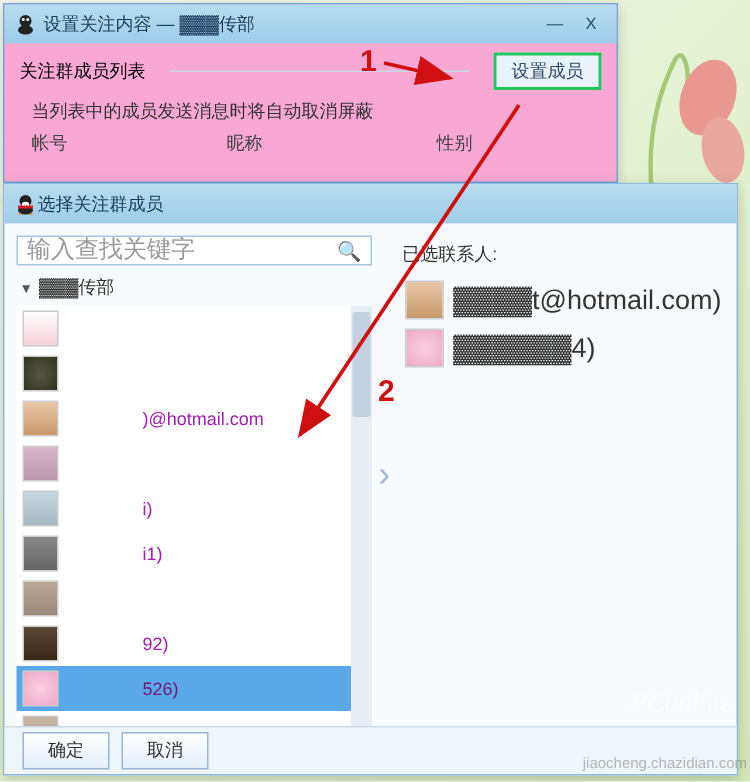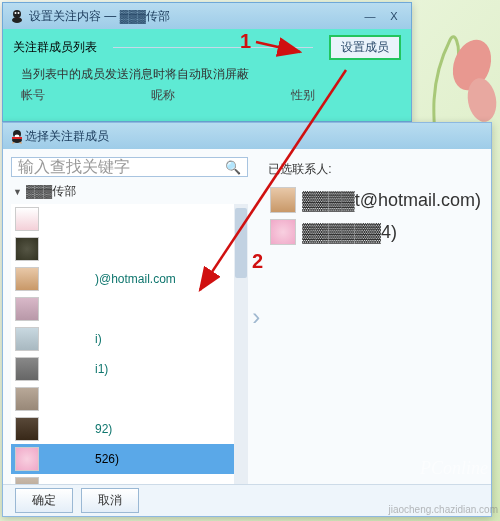--- a/index.html
+++ b/index.html
@@ -12,21 +12,21 @@
       overflow: hidden;
     }
     .bg-deco {
       position: absolute; right: 0; top: 10px;
       width: 120px; height: 180px;
       pointer-events: none;
     }
     .bg-deco svg { width: 100%; height: 100%; }
     .window {
       position: absolute;
-      background: #5eead4;
+      background: #f9a8d4;
       border: 1px solid #8db8e0;
       box-shadow: 0 2px 8px rgba(0,0,0,0.2);
     }
     .window-main {
       left: 2px; top: 2px; width: 410px; height: 120px;
       border-color: #6fa8d8;
     }
     .titlebar {
       height: 26px;
       background: linear-gradient(#b8dcf0, #9ecce8);
@@ -134,22 +134,22 @@
     .av.a1 { background: linear-gradient(#fff,#f4d0d8); }
     .av.a2 { background: radial-gradient(#554,#332); }
     .av.a3 { background: linear-gradient(#e8c8a8,#c89868); }
     .av.a4 { background: linear-gradient(#d8b8c8,#b898a8); }
     .av.a5 { background: linear-gradient(#c8d8e0,#a8b8c0); }
     .av.a6 { background: linear-gradient(#888,#666); }
     .av.a7 { background: linear-gradient(#b8a898,#988878); }
     .av.a8 { background: linear-gradient(#584838,#382818); }
     .av.a9 { background: radial-gradient(#f8d0e0,#f0a8c8); }
     .av.a10 { background: linear-gradient(#c8b8a8,#a89888); }
-    .item-txt { flex: 1; overflow: hidden; white-space: nowrap; text-overflow: clip; color:#0f766e; padding-left:50px;}
-    .item.sel .item-txt { color: #000000; }
+    .item-txt { flex: 1; overflow: hidden; white-space: nowrap; text-overflow: clip; color:#a21caf; padding-left:50px;}
+    .item.sel .item-txt { color: #701a75; }
 
     .mid-col { width: 24px; display: flex; align-items: center; justify-content: center; }
     .arrow-btn { color: #a0b8d0; font-size: 24px; cursor: pointer; }
 
     .right-col { flex: 1; padding: 0 4px; }
     .right-label { color: #333; margin: 4px 0 6px 0; }
     .sel-item {
       display: flex; align-items: center; gap: 6px;
       padding: 3px 2px;
     }

